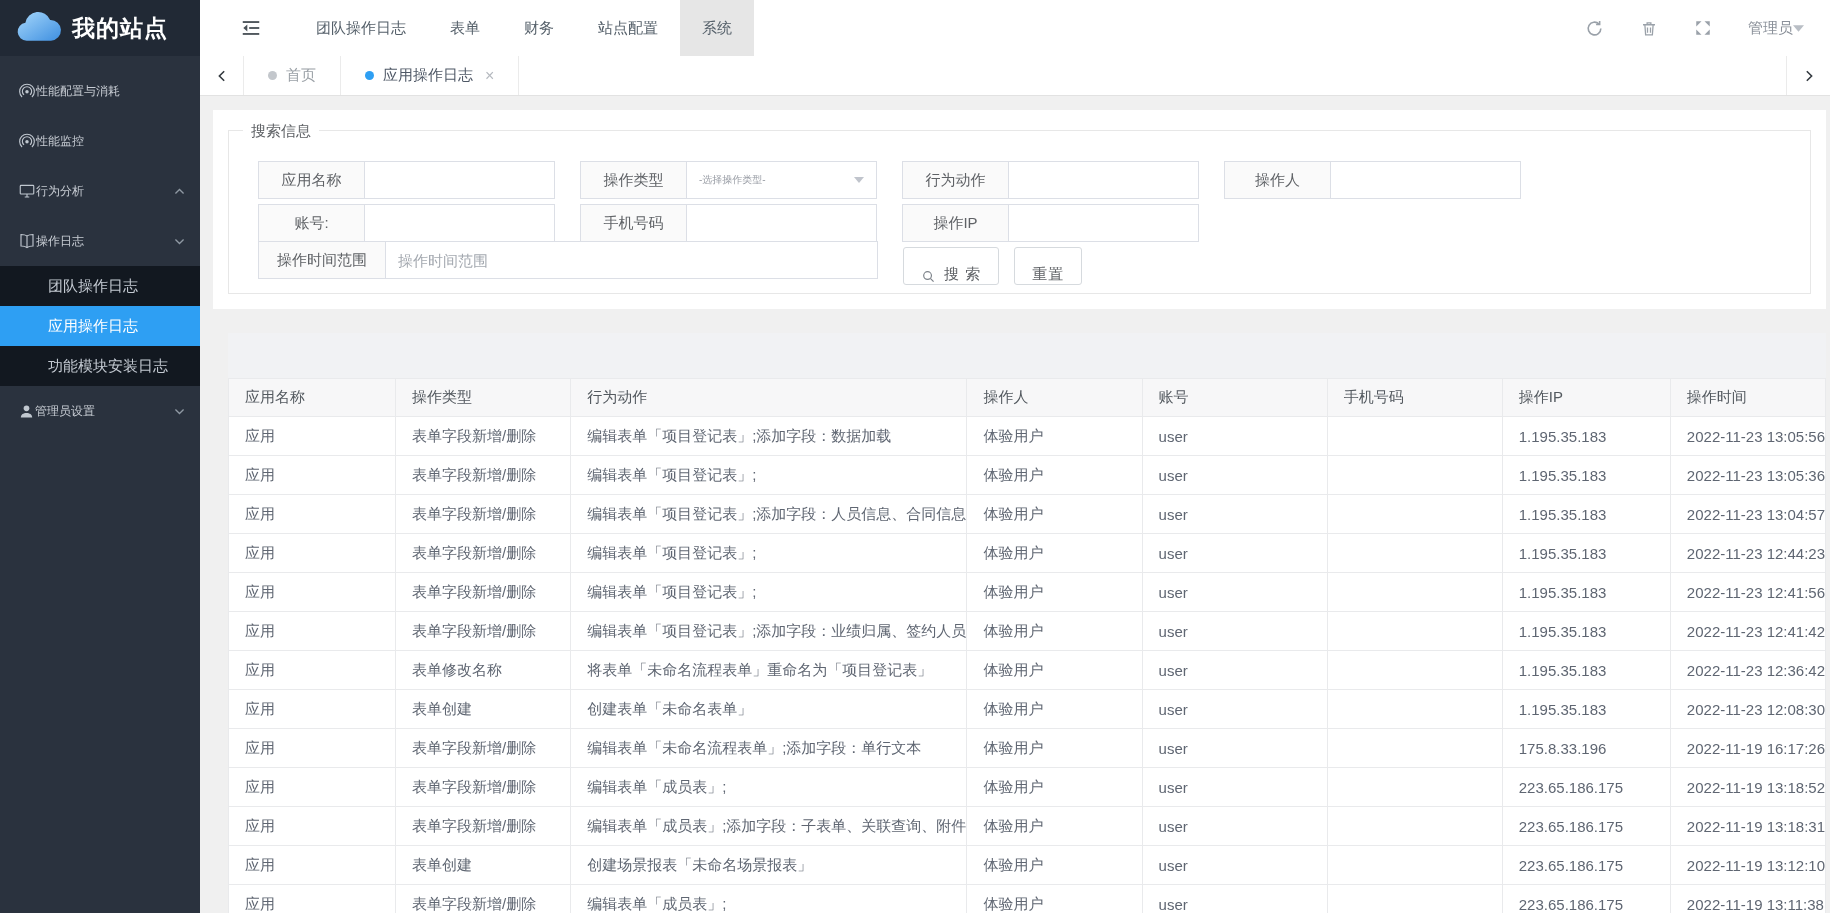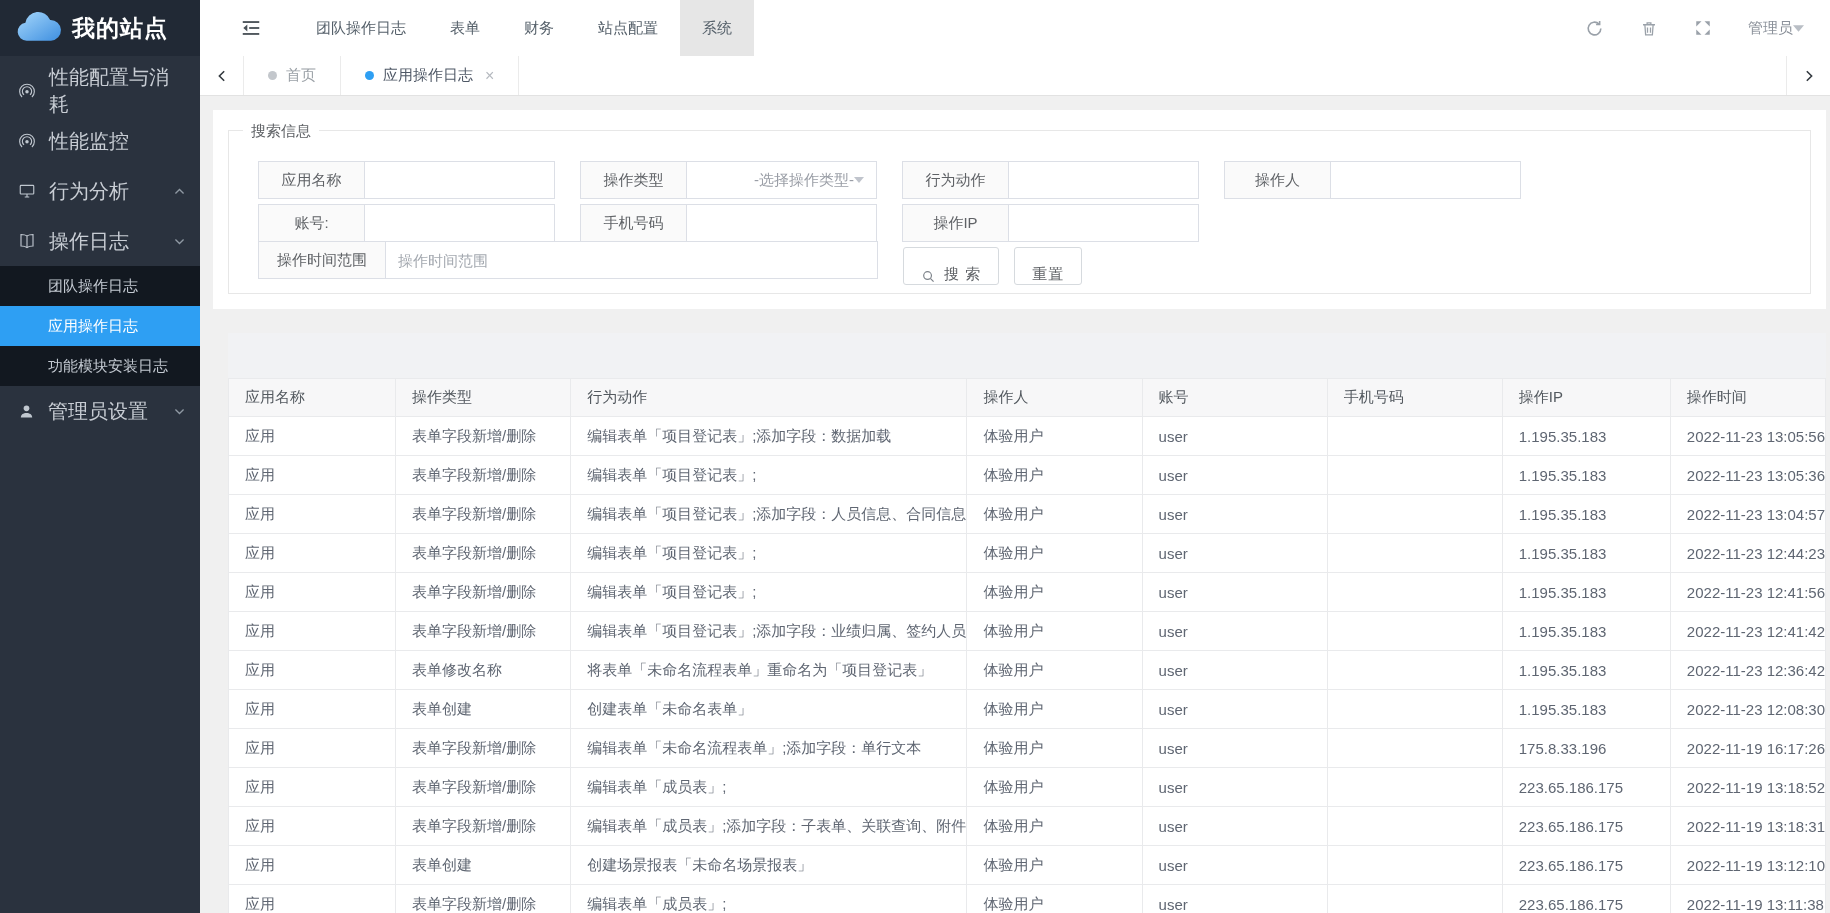--- a/index.html
+++ b/index.html
@@ -15,21 +15,21 @@
     position:relative;
     font-family:"Liberation Sans","DejaVu Sans",sans-serif;
     background:#f0f0f0;
     color:#606266;
   }
   
   .sidebar{position:absolute;left:0;top:0;width:200px;height:913px;background:var(--sidebar-bg);z-index:5}
   .logo{height:56px;background:var(--sidebar-logo-bg);display:flex;align-items:center;padding-left:12px;gap:8px}
   .logo-text{color:#ffffff;font-size:23px;font-weight:bold;letter-spacing:1px}
   .side-menu{padding-top:10px}
-  .side-item{height:50px;display:flex;align-items:center;color:#c8cdd4;font-size:20px;padding:0 14px 0 18px;gap:13px;cursor:pointer}
+  .side-item{height:50px;display:flex;align-items:center;color:#c8cdd4;font-size:12px;padding:0 14px 0 18px;cursor:pointer}
   .side-item .sicon{display:flex;align-items:center;color:#c0c7cf}
   .side-item .chev{margin-left:auto;color:#8f99a3;display:flex}
   .chev.up svg{transform:rotate(180deg)}
   .submenu{background:var(--sidebar-dark)}
   .sub-item{height:40px;display:flex;align-items:center;padding-left:48px;color:#c3c9d1;font-size:15px;cursor:pointer}
   .sub-item.active{background:var(--accent);color:#fff}
   
   .navbar{position:absolute;left:200px;top:0;width:1630px;height:56px;background:#fff;display:flex;align-items:center}
   .hamburger{padding-left:40px;margin-right:32px;color:#4a5258;display:flex;align-items:center;cursor:pointer}
   .nav-items{display:flex;height:56px}
@@ -53,21 +53,21 @@
   .fieldset{position:absolute;left:15px;right:15px;top:20px;bottom:15px;border:1px solid #e7e7e7}
   .legend{position:absolute;top:-10px;left:14px;background:#fff;padding:0 8px;color:#5f6266;font-size:15px;line-height:20px}
   .frow{position:absolute;left:29px;display:flex;gap:25px}
   .igroup{display:flex;height:38px;width:297px}
   .igroup.wide{width:620px}
   .ilabel{width:107px;flex:0 0 107px;background:#fafafa;border:1px solid #dcdfe6;display:flex;align-items:center;justify-content:center;color:#5f6266;font-size:15px}
   .igroup.wide .ilabel{width:128px;flex:0 0 128px}
   .ictrl{flex:1;border:1px solid #dcdfe6;border-left:none;background:#fff;min-width:0}
   input.iinput{padding:0 12px;font-size:15px;color:#606266;outline:none;font-family:inherit}
   input.iinput::placeholder{color:#a4a9b0}
-  .iselect{display:flex;align-items:center;justify-content:flex-end;padding:9px 12px;color:#9a9ea6;font-size:15px;cursor:pointer}
+  .iselect{display:flex;align-items:center;justify-content:space-between;padding:9px 12px;color:#9a9ea6;font-size:10px;cursor:pointer}
   .iselect .scaret{color:#c0c4cc;display:flex}
   .fbtns{position:absolute;left:674px;top:116px;display:flex;gap:15px}
   .btn{height:38px;padding:0 17px;background:#fff;border:1px solid #d6dade;border-radius:3px;color:#5f6266;font-size:15px;display:flex;align-items:flex-end;gap:8px;cursor:pointer;font-family:inherit;letter-spacing:1px}
   .btn .mag{display:flex;color:#7d838a}
   
   .table-panel{position:absolute;left:228px;top:333px;width:1598px;height:580px;background:#fff;overflow:hidden}
   .table-toolbar{height:45px;background:#f1f2f4}
   table{width:100%;border-collapse:collapse;table-layout:fixed}
   th,td{border:1px solid #e9eaec;text-align:left;padding:0 16px;font-size:15px;white-space:nowrap;overflow:hidden}
   th{height:38px;background:#f7f7f8;color:#53595f;font-weight:normal}

